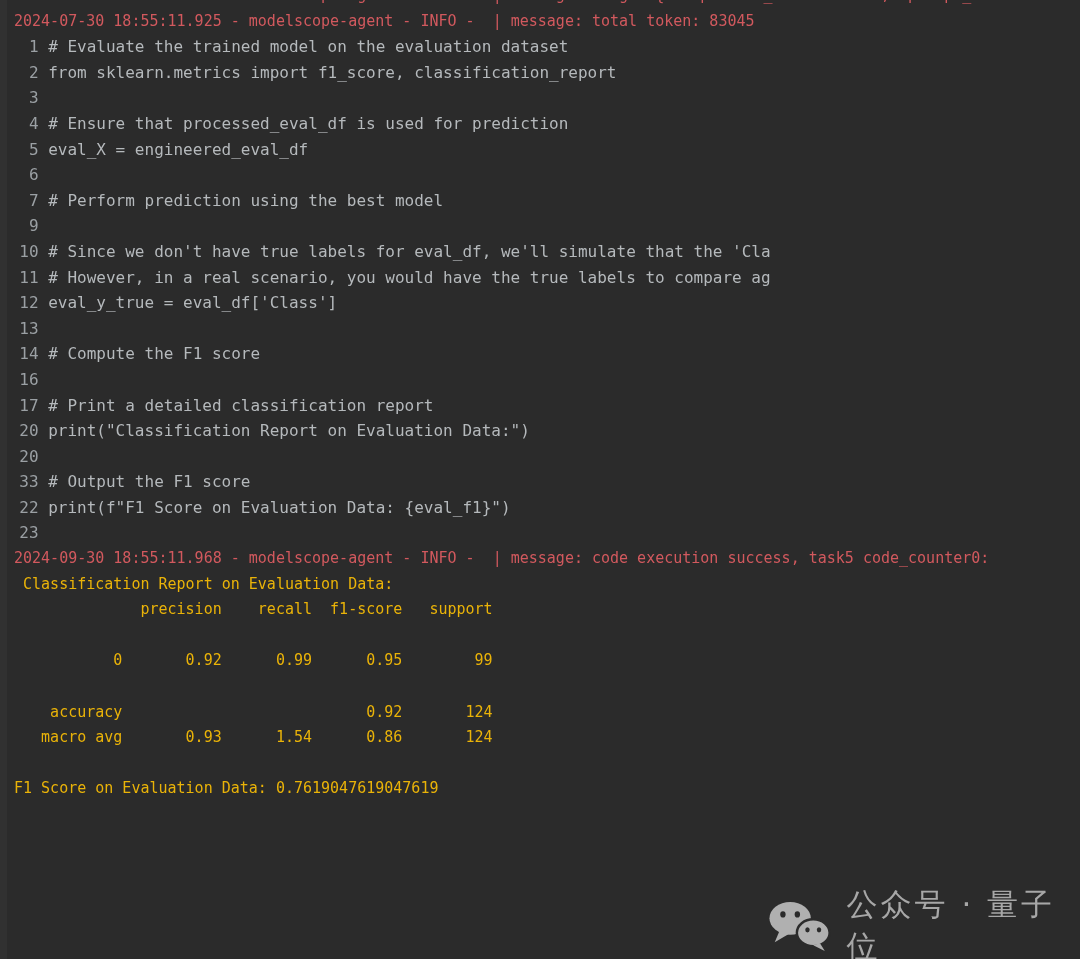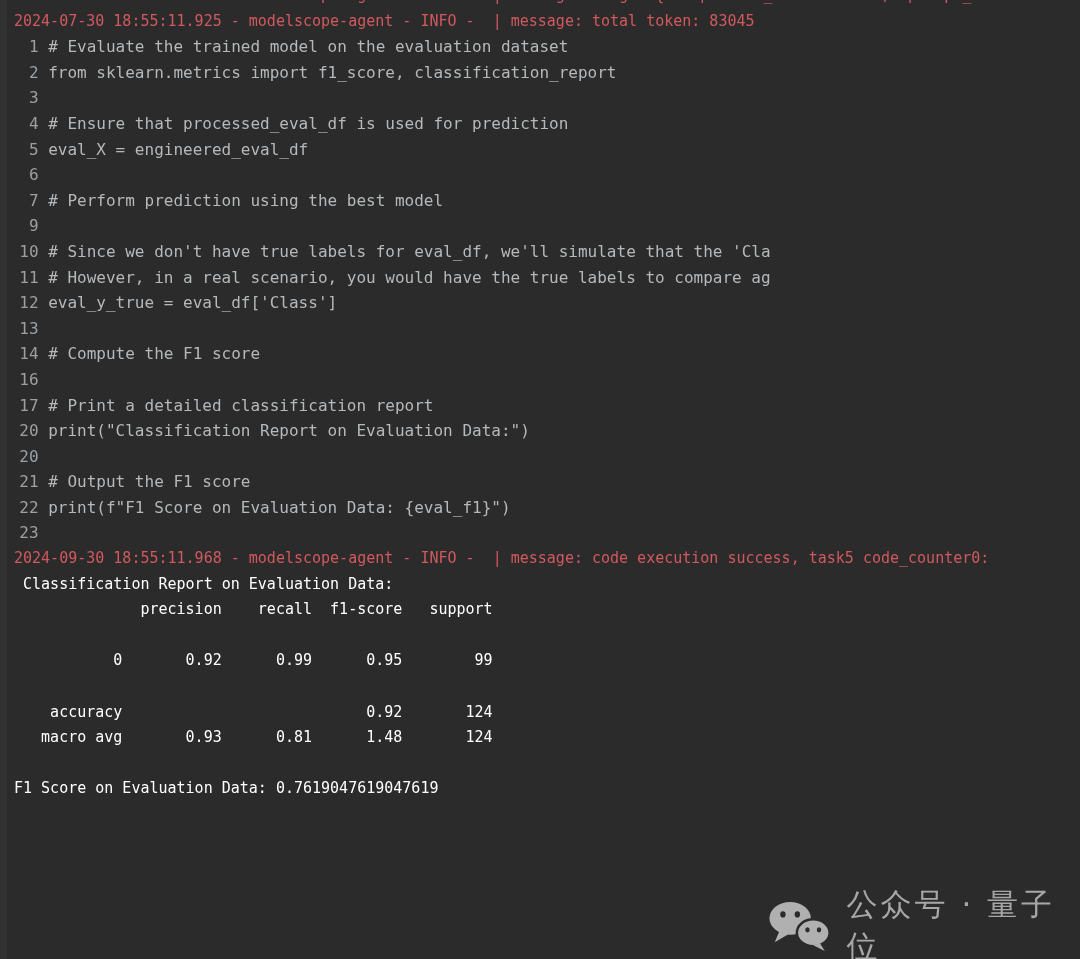--- a/index.html
+++ b/index.html
@@ -22,21 +22,21 @@
     white-space:pre;overflow:hidden;
   }
   .log{
     color:#d2595e;font-size:15px;padding-left:14px;
   }
   .code-line{
     color:#b5b9bc;font-size:16px;
   }
   .code-line .ln{color:#9ba0a4;}
   .out{
-    color:#ffffff;font-size:15px;padding-left:14px;
+    color:#eab308;font-size:15px;padding-left:14px;
   }
   .watermark{
     position:absolute;left:768px;top:884px;
     display:flex;align-items:center;gap:15px;
     color:#a7a7a7;
     font-family:"DejaVu Sans", sans-serif;
     font-size:31px;letter-spacing:3px;
     user-select:none;
   }
   .watermark svg{display:block;}
@@ -60,33 +60,33 @@
       <div class="line code-line"><span class="ln">   9</span><span> </span></div>
       <div class="line code-line"><span class="ln">  10</span><span> # Since we don't have true labels for eval_df, we'll simulate that the 'Cla</span></div>
       <div class="line code-line"><span class="ln">  11</span><span> # However, in a real scenario, you would have the true labels to compare ag</span></div>
       <div class="line code-line"><span class="ln">  12</span><span> eval_y_true = eval_df['Class']</span></div>
       <div class="line code-line"><span class="ln">  13</span><span> </span></div>
       <div class="line code-line"><span class="ln">  14</span><span> # Compute the F1 score</span></div>
       <div class="line code-line"><span class="ln">  16</span><span> </span></div>
       <div class="line code-line"><span class="ln">  17</span><span> # Print a detailed classification report</span></div>
       <div class="line code-line"><span class="ln">  20</span><span> print("Classification Report on Evaluation Data:")</span></div>
       <div class="line code-line"><span class="ln">  20</span><span> </span></div>
-      <div class="line code-line"><span class="ln">  21</span><span> # Output the F1 score</span></div>
+      <div class="line code-line"><span class="ln">  33</span><span> # Output the F1 score</span></div>
       <div class="line code-line"><span class="ln">  22</span><span> print(f"F1 Score on Evaluation Data: {eval_f1}")</span></div>
       <div class="line code-line"><span class="ln">  23</span><span> </span></div>
     </div>
   <div class="line log">2024-09-30 18:55:11.968 - modelscope-agent - INFO -  | message: code execution success, task5 code_counter0:</div>
   <div id="output-lines">
       <div class="line out"> Classification Report on Evaluation Data:</div>
       <div class="line out">              precision    recall  f1-score   support</div>
       <div class="line out"></div>
       <div class="line out">           0       0.92      0.99      0.95        99</div>
       <div class="line out"></div>
       <div class="line out">    accuracy                           0.92       124</div>
-      <div class="line out">   macro avg       0.93      0.81      1.48       124</div>
+      <div class="line out">   macro avg       0.93      1.54      0.86       124</div>
       <div class="line out"></div>
       <div class="line out">F1 Score on Evaluation Data: 0.7619047619047619</div>
     </div>
 </div>
 
 <div class="watermark">
   <svg width="66" height="52" viewBox="0 0 66 52" aria-hidden="true">
     <g fill="#b0b0b0">
       <ellipse cx="23" cy="18" rx="21.5" ry="17"></ellipse>
       <polygon points="12,31 7,43 22,34"></polygon>

